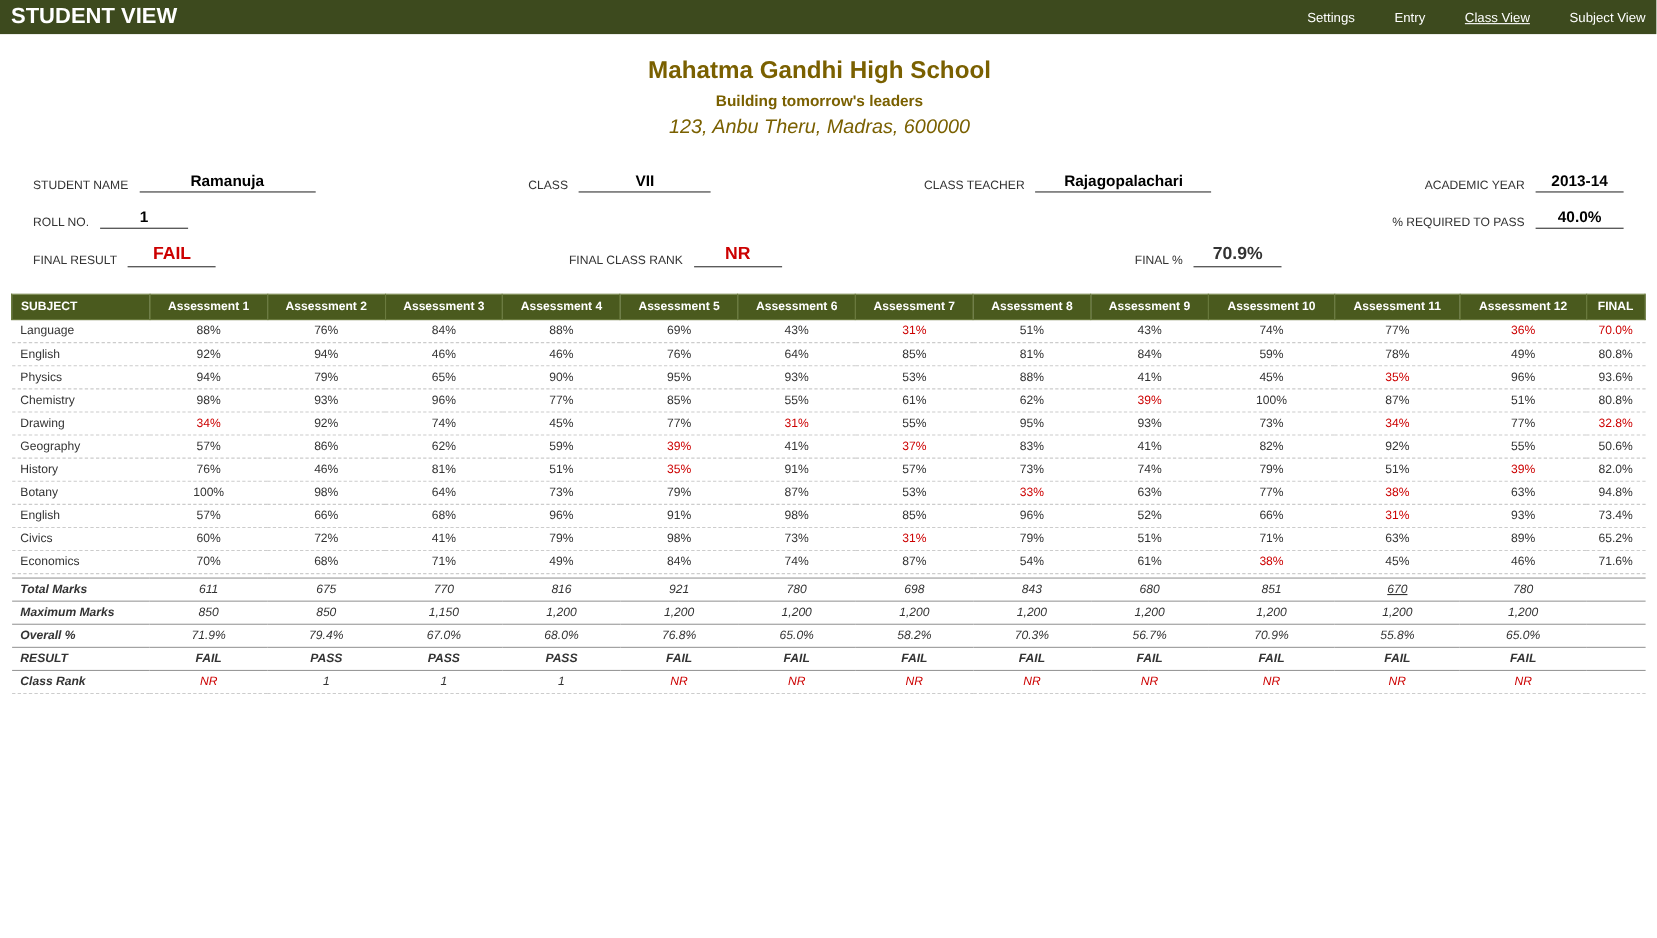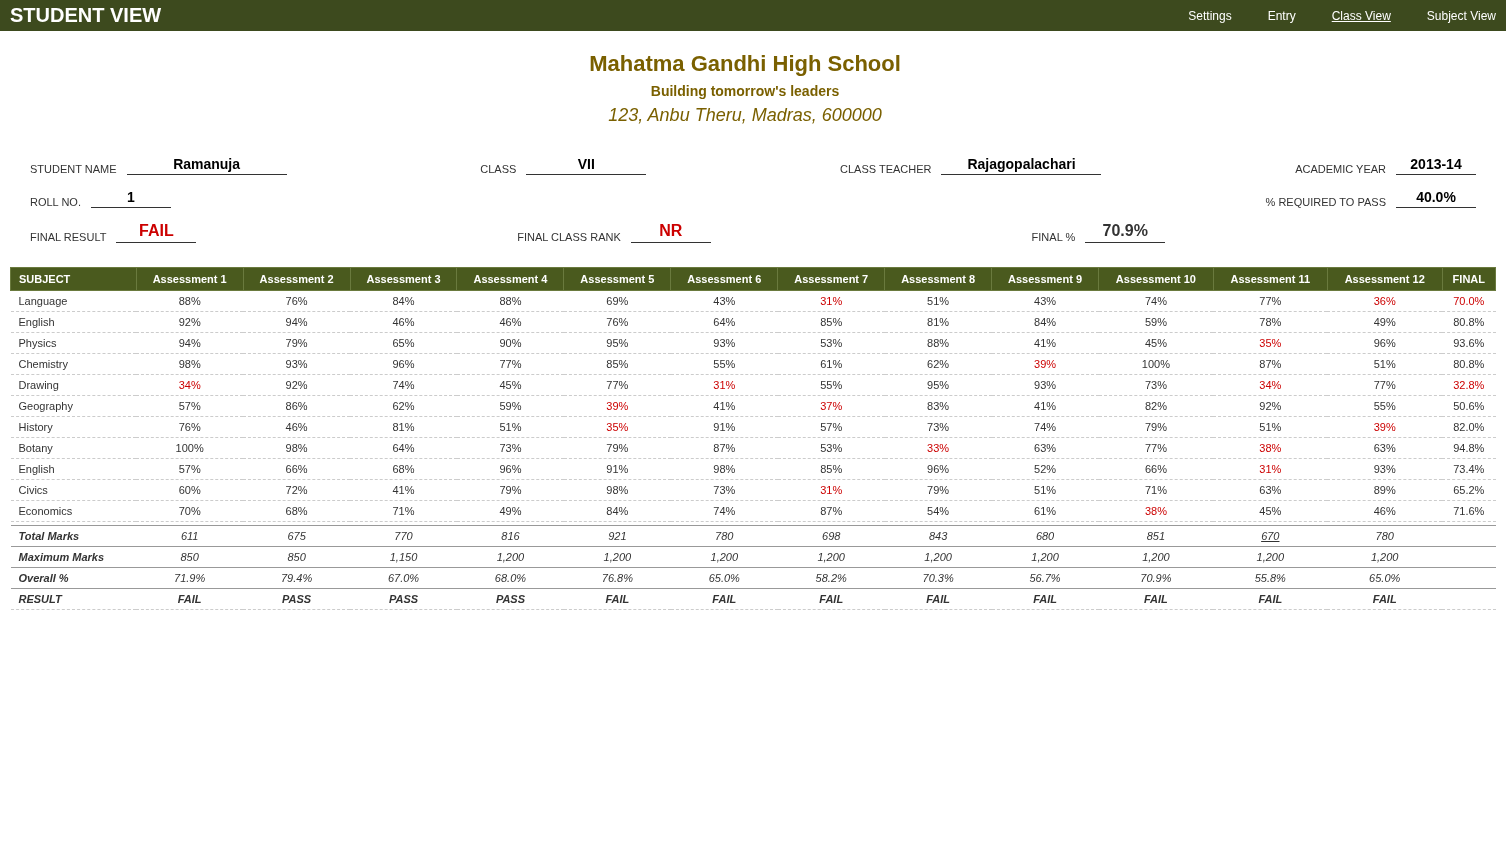--- a/index.html
+++ b/index.html
@@ -462,15 +462,31 @@
           <td class="result-fail">FAIL</td>
           <td class="result-fail">FAIL</td>
           <td class="result-fail">FAIL</td>
           <td class="result-fail">FAIL</td>
           <td class="result-fail">FAIL</td>
           <td class="result-fail">FAIL</td>
           <td class="result-fail">FAIL</td>
           <td class="result-fail">FAIL</td>
           <td></td>
         </tr>
+        <tr class="summary-section">
+          <td class="row-label" style="font-weight: bold;">Class Rank</td>
+          <td class="rank-nr" style="color: rgb(204, 0, 0);">NR</td>
+          <td class="rank-val">1</td>
+          <td class="rank-val">1</td>
+          <td class="rank-val">1</td>
+          <td class="rank-nr" style="color: rgb(204, 0, 0);">NR</td>
+          <td class="rank-nr" style="color: rgb(204, 0, 0);">NR</td>
+          <td class="rank-nr" style="color: rgb(204, 0, 0);">NR</td>
+          <td class="rank-nr" style="color: rgb(204, 0, 0);">NR</td>
+          <td class="rank-nr" style="color: rgb(204, 0, 0);">NR</td>
+          <td class="rank-nr" style="color: rgb(204, 0, 0);">NR</td>
+          <td class="rank-nr" style="color: rgb(204, 0, 0);">NR</td>
+          <td class="rank-nr" style="color: rgb(204, 0, 0);">NR</td>
+          <td class="rank-val"></td>
+        </tr>
       </tbody>
   </table>
 </div>
 
 </body></html>

